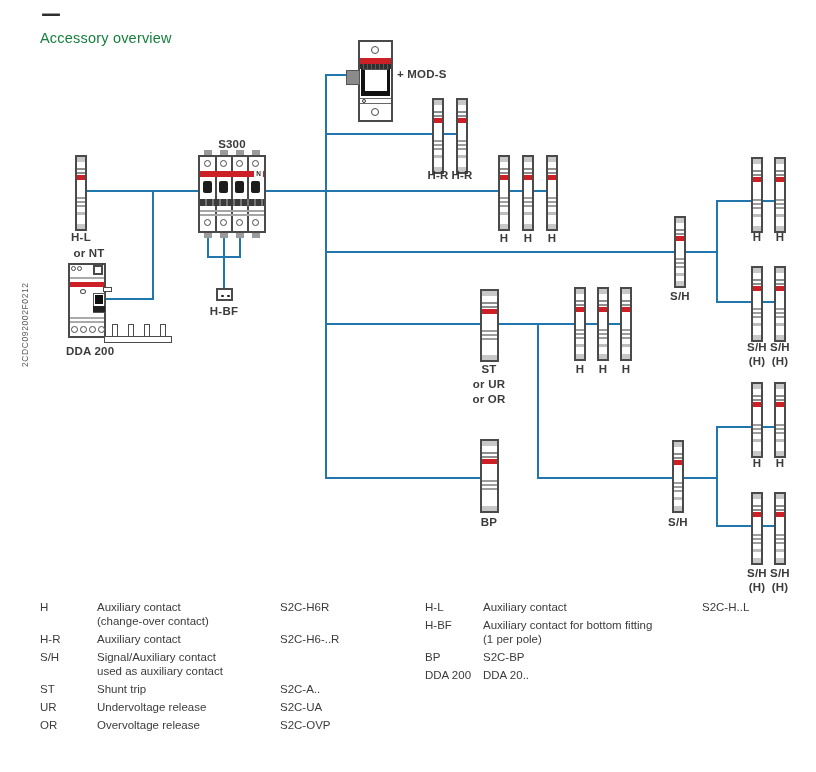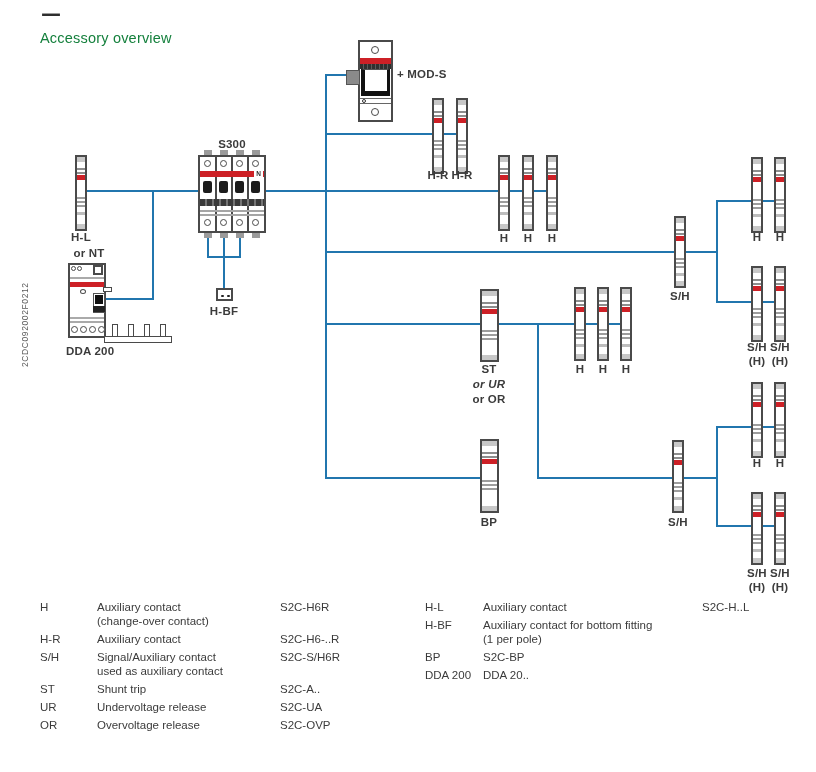--- a/index.html
+++ b/index.html
@@ -259,21 +259,21 @@
   <div class="dlab" style="left:506px;top:232px;">H</div>
   <div class="dlab" style="left:530px;top:232px;">H</div>
   <div class="dlab" style="left:658px;top:290px;">S/H</div>
   <div class="dlab" style="left:735px;top:231px;">H</div>
   <div class="dlab" style="left:758px;top:231px;">H</div>
   <div class="dlab" style="left:735px;top:341px;">S/H</div>
   <div class="dlab" style="left:758px;top:341px;">S/H</div>
   <div class="dlab" style="left:735px;top:355px;">(H)</div>
   <div class="dlab" style="left:758px;top:355px;">(H)</div>
   <div class="dlab" style="left:467px;top:363px;">ST</div>
-  <div class="dlab" style="left:467px;top:378px;font-style:italic;">or UR</div>
+  <div class="dlab" style="left:467px;top:378px;">or UR</div>
   <div class="dlab" style="left:467px;top:393px;">or OR</div>
   <div class="dlab" style="left:558px;top:363px;">H</div>
   <div class="dlab" style="left:581px;top:363px;">H</div>
   <div class="dlab" style="left:604px;top:363px;">H</div>
   <div class="dlab" style="left:467px;top:516px;">BP</div>
   <div class="dlab" style="left:656px;top:516px;">S/H</div>
   <div class="dlab" style="left:735px;top:457px;">H</div>
   <div class="dlab" style="left:758px;top:457px;">H</div>
   <div class="dlab" style="left:735px;top:567px;">S/H</div>
   <div class="dlab" style="left:758px;top:567px;">S/H</div>
@@ -289,21 +289,20 @@
     </div>
     <div class="lrow">
       <span class="lterm">H-R</span>
       <span class="ldesc">Auxiliary contact</span>
       <span class="lcode">S2C-H6-..R</span>
     </div>
     <div class="lrow">
       <span class="lterm">S/H</span>
       <span class="ldesc">Signal/Auxiliary contact
 used as auxiliary contact</span>
-      <span class="lcode">S2C-S/H6R</span>
     </div>
     <div class="lrow">
       <span class="lterm">ST</span>
       <span class="ldesc">Shunt trip</span>
       <span class="lcode">S2C-A..</span>
     </div>
     <div class="lrow">
       <span class="lterm">UR</span>
       <span class="ldesc">Undervoltage release</span>
       <span class="lcode">S2C-UA</span>

